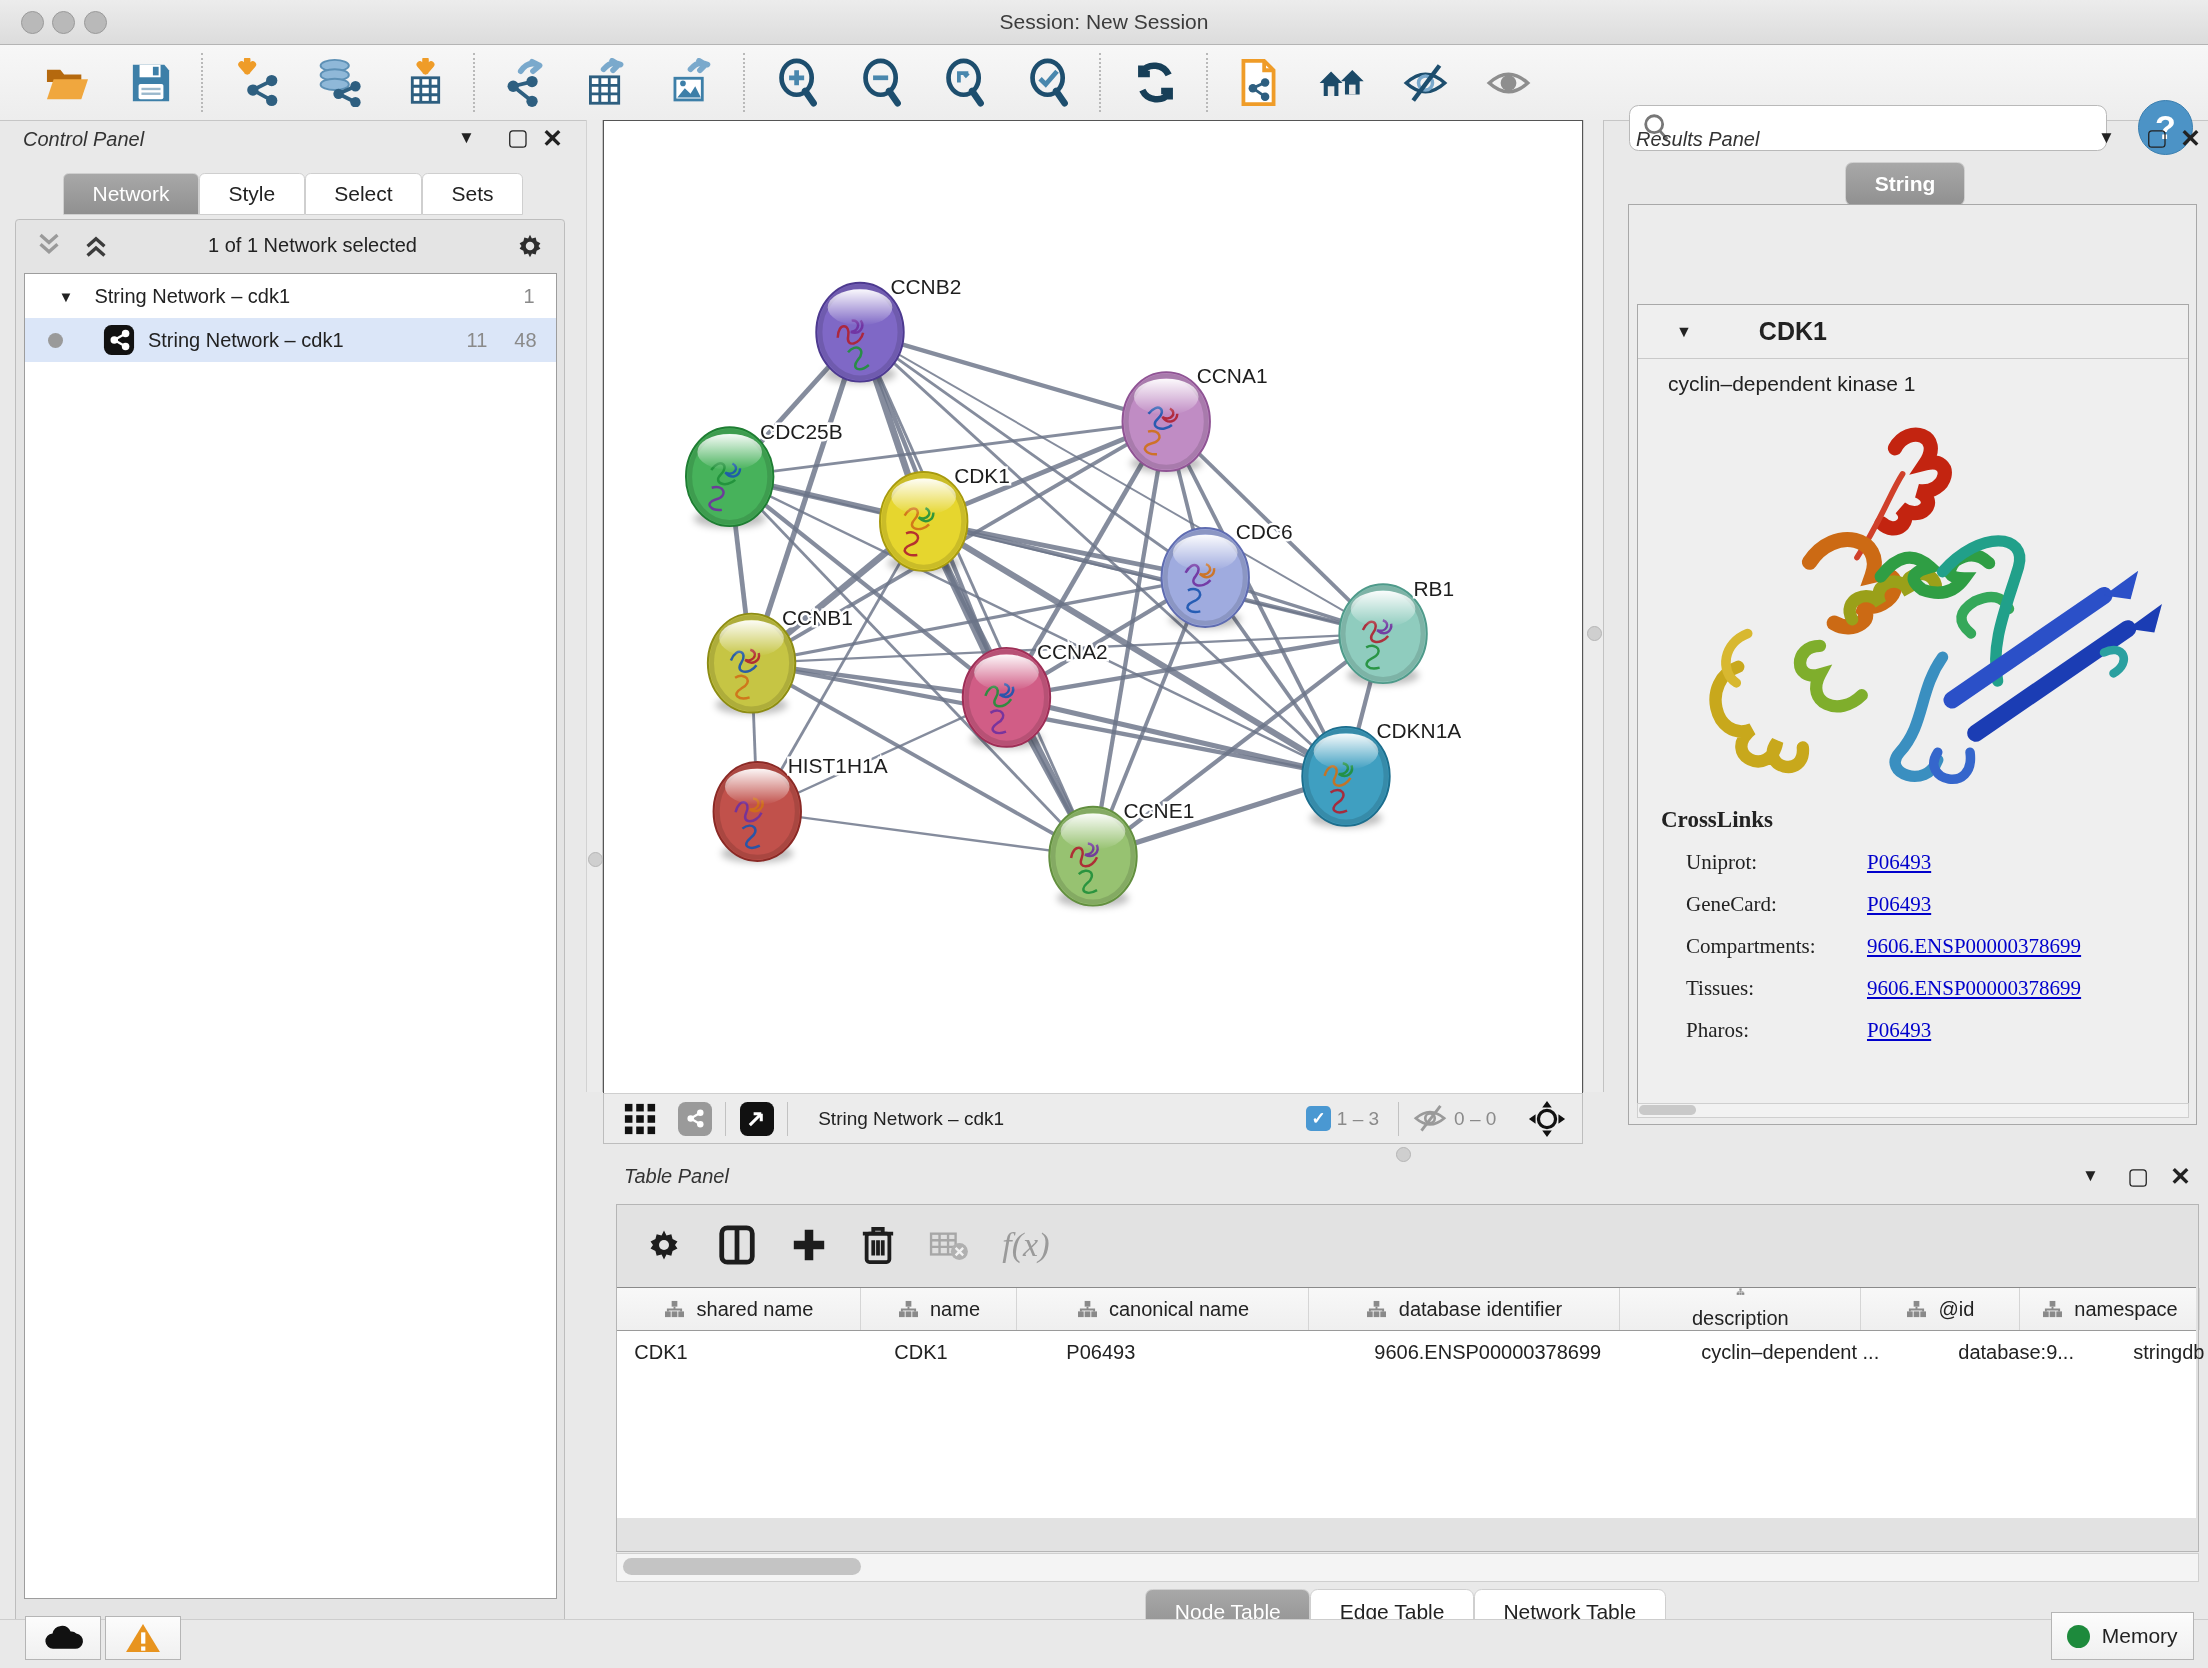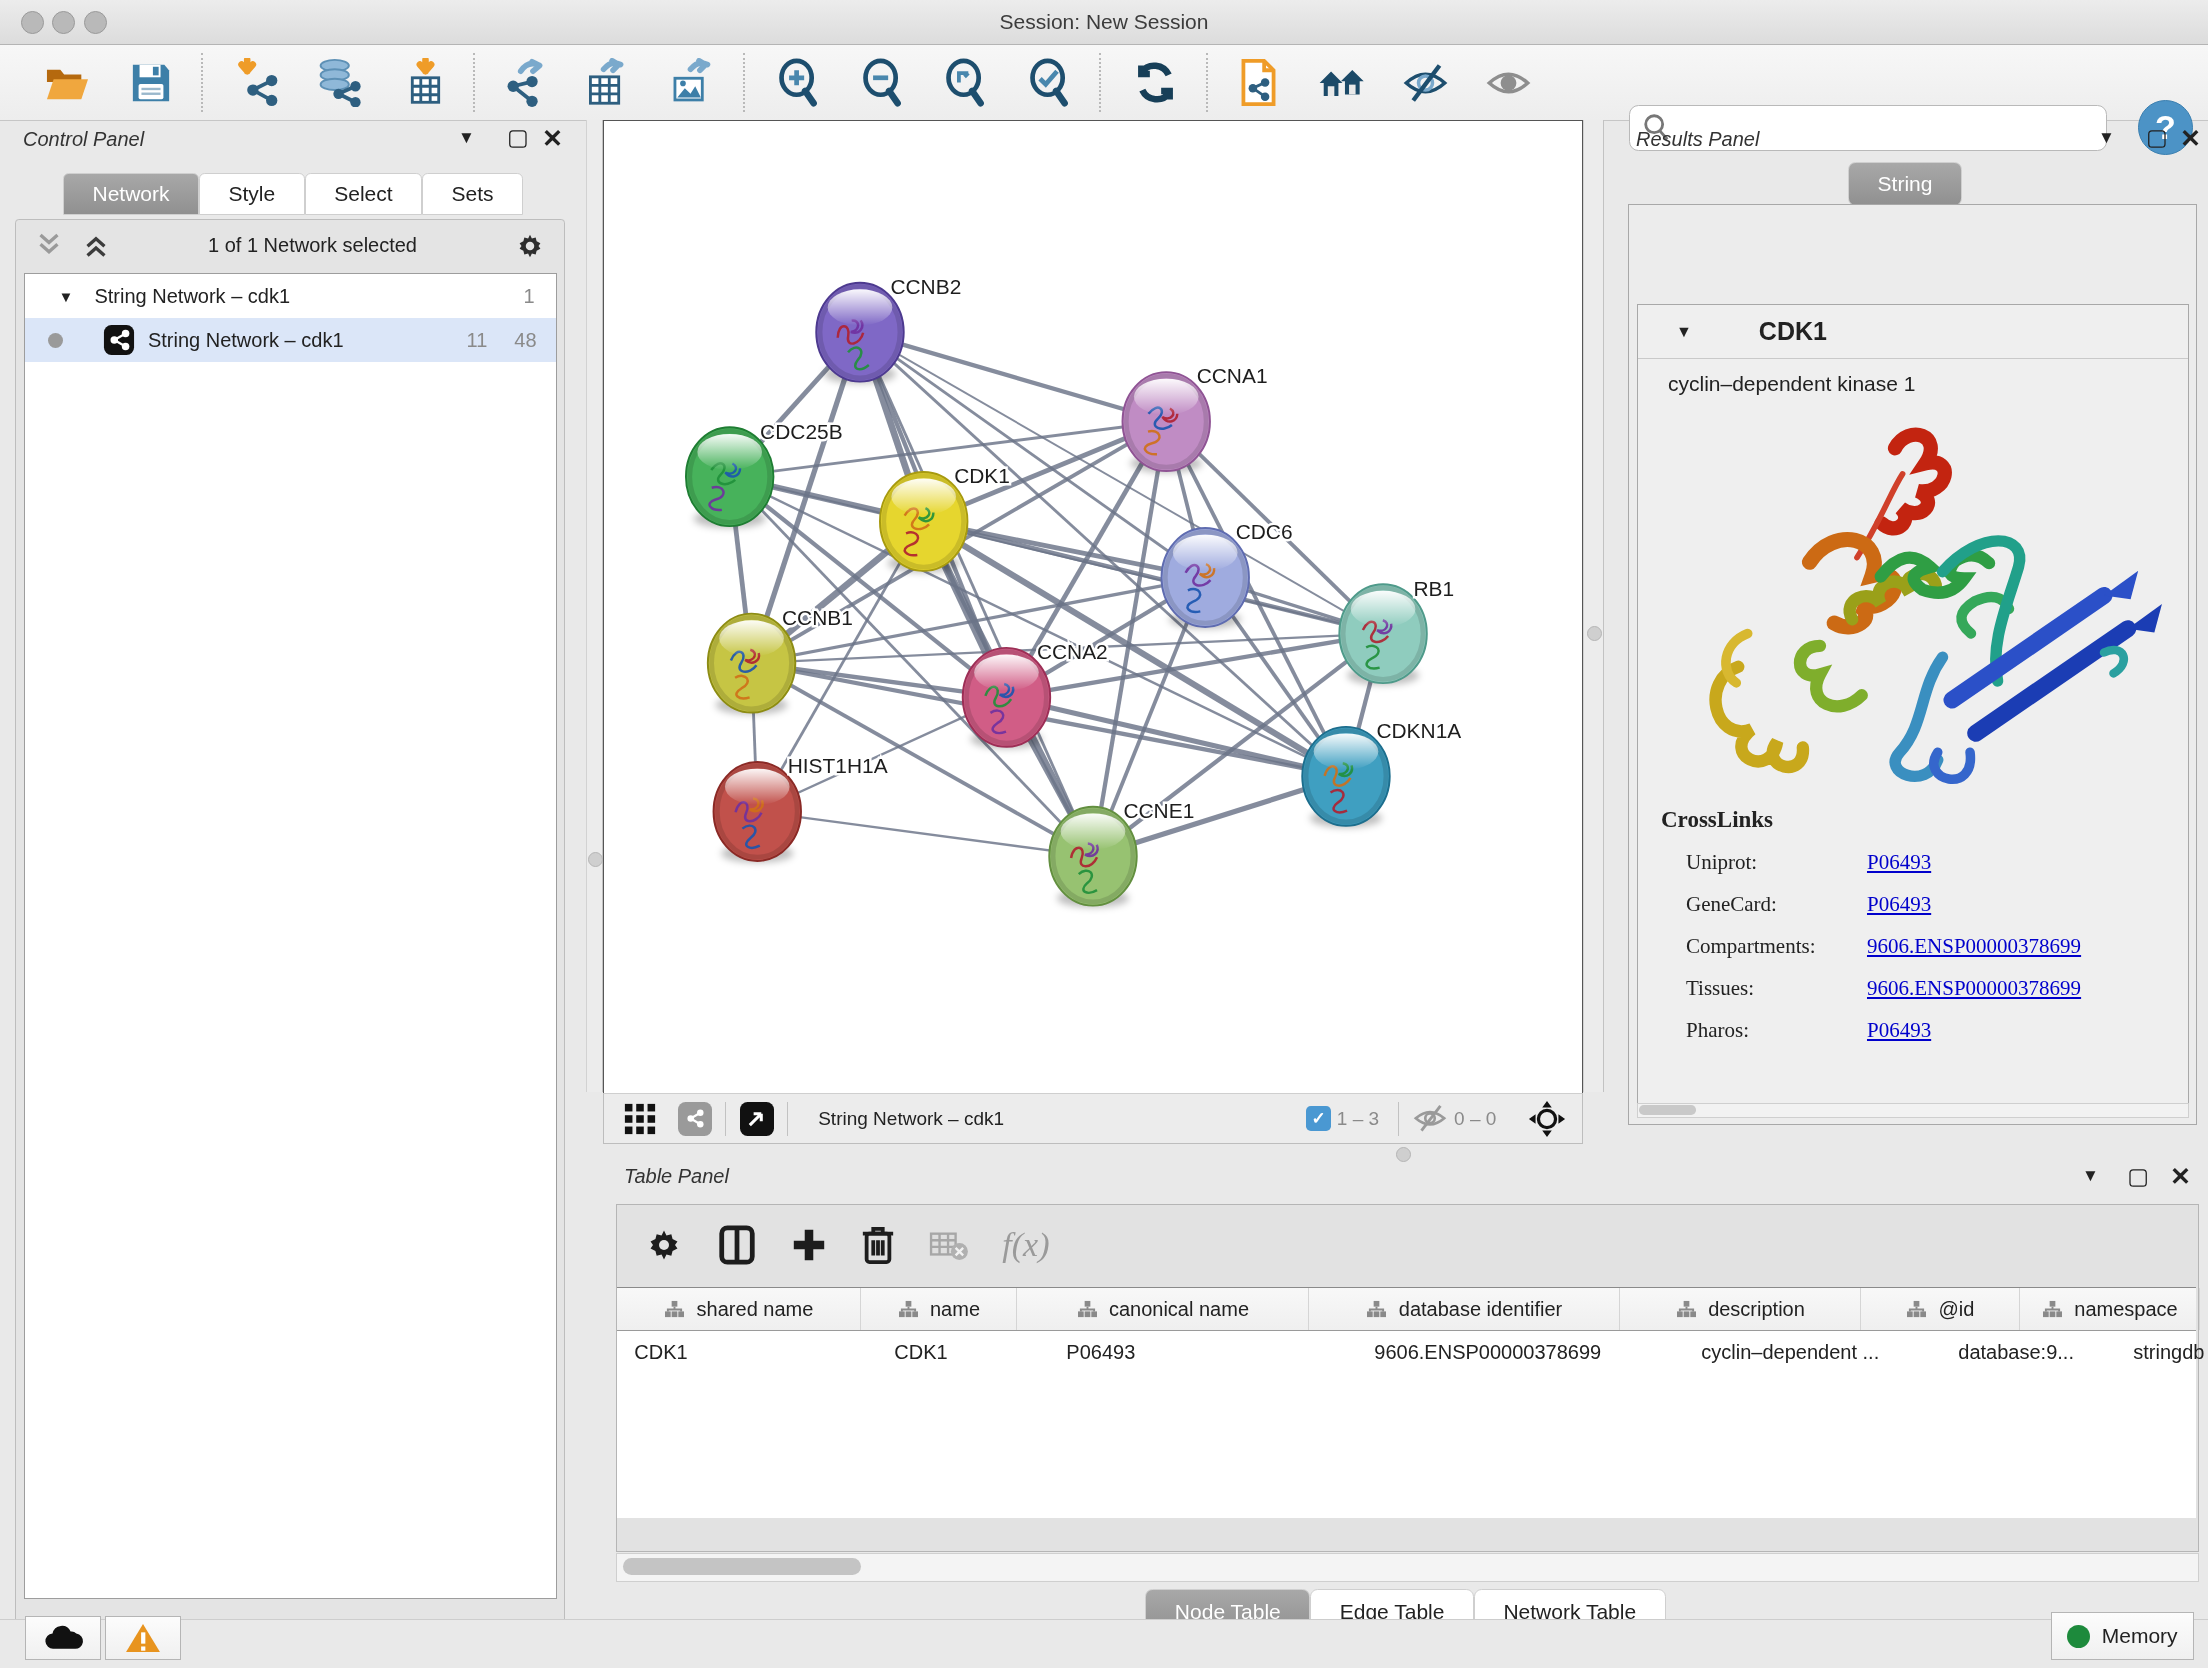--- a/index.html
+++ b/index.html
@@ -63,21 +63,21 @@
   .nf-num{font-size:19px;color:#8a8a8a;margin:0 5.7px;}
   #nf-check{width:25px;height:25px;border-radius:4.8px;background:#4a98d2;display:flex;
     align-items:center;justify-content:center;color:#fff;font-size:17px;font-weight:bold;}
 
   
   .split-v{top:120px;width:15px;height:972px;background:#ececec;border-left:1px solid #d2d2d2;border-right:1px solid #c2c2c2;}
   .knob-dot{width:13.3px;height:13.3px;border-radius:50%;background:#cfcfcf;border:1px solid #b5b5b5;}
 
   
   #rp{left:1617px;top:120px;width:592px;height:1008px;}
-  #rp-tab{left:0;right:16px;top:42px;display:flex;justify-content:center;}
+  #rp-tab{left:0;right:16px;top:42px;display:flex;justify-content:center;font-weight:bold;}
   #rp-tab .tab{border-radius:7.6px;height:42px;}
   #rp-frame{left:11.4px;top:84px;width:567px;height:919px;background:#ececec;border:1px solid #a8a8a8;}
   #rp-buttons{left:7.6px;top:11.4px;width:550px;height:76px;background:#ececec;border:1px solid #b5b5b5;
     display:flex;align-items:center;justify-content:center;gap:53px;}
   .rp-btn{background:linear-gradient(#ffffff,#f2f2f2);border:1px solid #c2c2c2;border-radius:7.6px;
     padding:9.5px 32px;font-size:21px;}
   #cdk-box{left:7.6px;top:99px;width:550px;height:805px;background:#efefef;border:1px solid #a8a8a8;}
   #cdk-head{height:53px;display:flex;align-items:center;border-bottom:1px solid #c9c9c9;}
   #cdk-name{font-size:25px;font-weight:bold;margin-left:67px;}
   #cdk-desc{margin:13.3px 0 0 30px;font-size:21px;}
@@ -763,21 +763,21 @@
               <g fill="#8a8a8a">
                 <rect x="8" y="1" width="6" height="6"></rect>
                 <rect x="1" y="12" width="6" height="6"></rect>
                 <rect x="8" y="12" width="6" height="6"></rect>
                 <rect x="15" y="12" width="6" height="6"></rect>
               </g>
               <path d="M11 7 v3 M4 12 v-2 h14 v2" stroke="#8a8a8a" stroke-width="2" fill="none"></path>
             </svg>
             <span>database identifier</span>
           </div>
-          <div class="hcell" style="width: 240px;">
+          <div class="hcell" style="width: 240px; flex-direction: column;">
             <svg width="21" height="19" viewBox="0 0 22 20">
               <g fill="#8a8a8a">
                 <rect x="8" y="1" width="6" height="6"></rect>
                 <rect x="1" y="12" width="6" height="6"></rect>
                 <rect x="8" y="12" width="6" height="6"></rect>
                 <rect x="15" y="12" width="6" height="6"></rect>
               </g>
               <path d="M11 7 v3 M4 12 v-2 h14 v2" stroke="#8a8a8a" stroke-width="2" fill="none"></path>
             </svg>
             <span>description</span>

